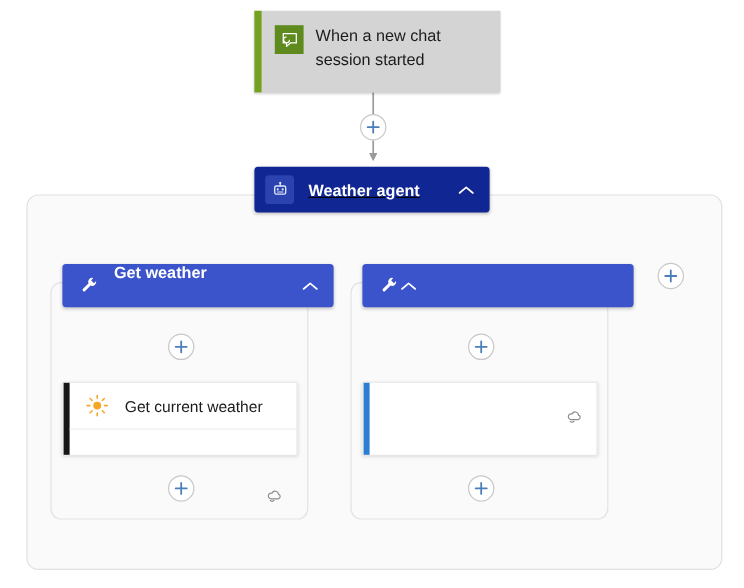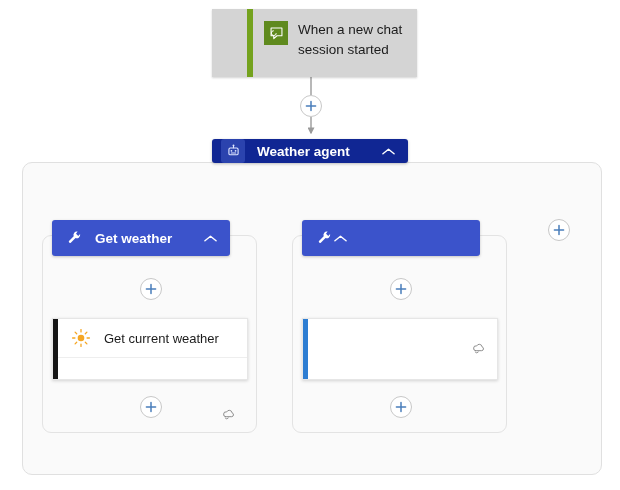--- a/index.html
+++ b/index.html
@@ -51,21 +51,20 @@
   
   .trigger {
     position: absolute;
     left: 212px; top: 9px;
     width: 205px; height: 68px;
     background: #d4d4d4;
     box-sizing: border-box;
     display: flex;
     align-items: flex-start;
     box-shadow: 0 1px 2px rgba(0,0,0,.18);
-    padding-left: 35px;
   }
   .trigger .accent {
     width: 6px;
     align-self: stretch;
     background: #74a21e;
     flex: 0 0 6px;
   }
   .trigger .ic {
     width: 24px; height: 24px;
     margin: 12px 10px 0 11px;
@@ -78,27 +77,28 @@
     color: #1b1b1b;
     line-height: 20px;
     margin-top: 11px;
     max-width: 135px;
   }
 
   
   .agent-node {
     position: absolute;
     left: 212px; top: 139px;
-    width: 196px; height: 24px;
+    width: 196px; height: 38px;
     background: #102693;
     border-radius: 3px;
     display: flex;
     align-items: center;
     box-shadow: 0 1px 3px rgba(0,0,0,.25);
     box-sizing: border-box;
+    text-decoration: underline;
   }
   .agent-node .ic {
     width: 24px; height: 24px;
     margin-left: 9px;
     flex: 0 0 24px;
     background: #2b43ae;
     border-radius: 3px;
     display: flex; align-items: center; justify-content: center;
   }
   .agent-node .title {
@@ -111,25 +111,24 @@
   .chev {
     flex: 0 0 auto;
     margin-right: 13px;
     display: flex; align-items: center;
   }
 
   
   .tool-head {
     position: absolute;
     top: 220px;
-    width: 178px; height: 36px;
+    width: 226px; height: 36px;
     background: #3b53cb;
     border-radius: 3px;
     display: flex;
-    align-items: center;
     box-shadow: 0 1px 3px rgba(0,0,0,.22);
     box-sizing: border-box;
   }
   .tool-head.left  { left: 52px; }
   .tool-head.right { left: 302px; }
   .tool-head .ic {
     flex: 0 0 18px;
     margin-left: 14px;
     display: flex; align-items: center; justify-content: center;
   }

